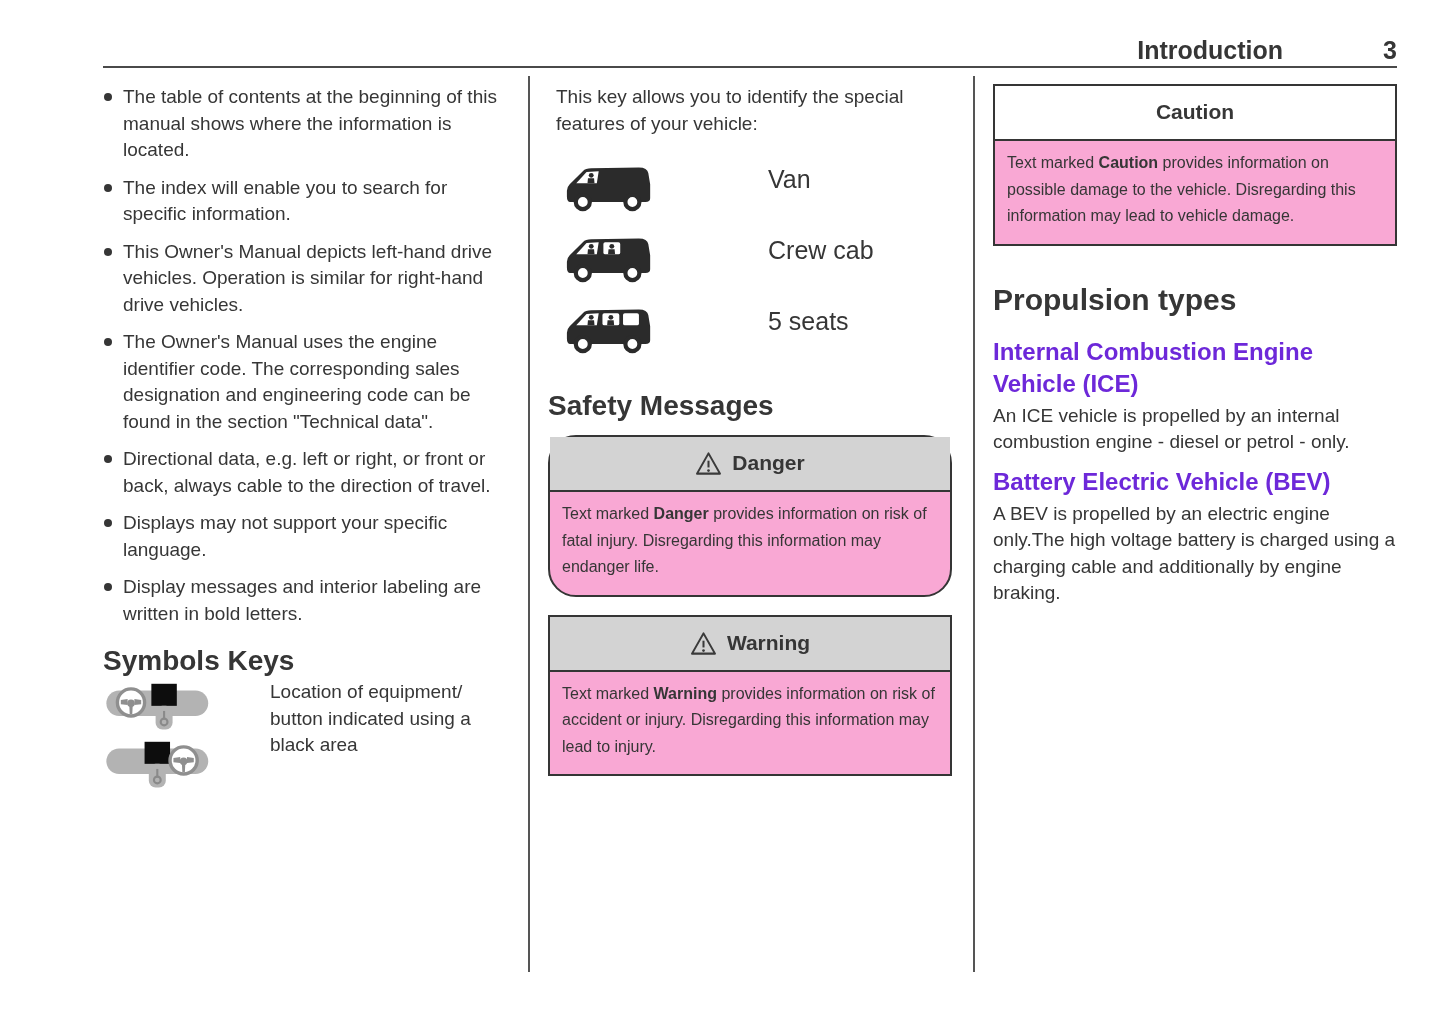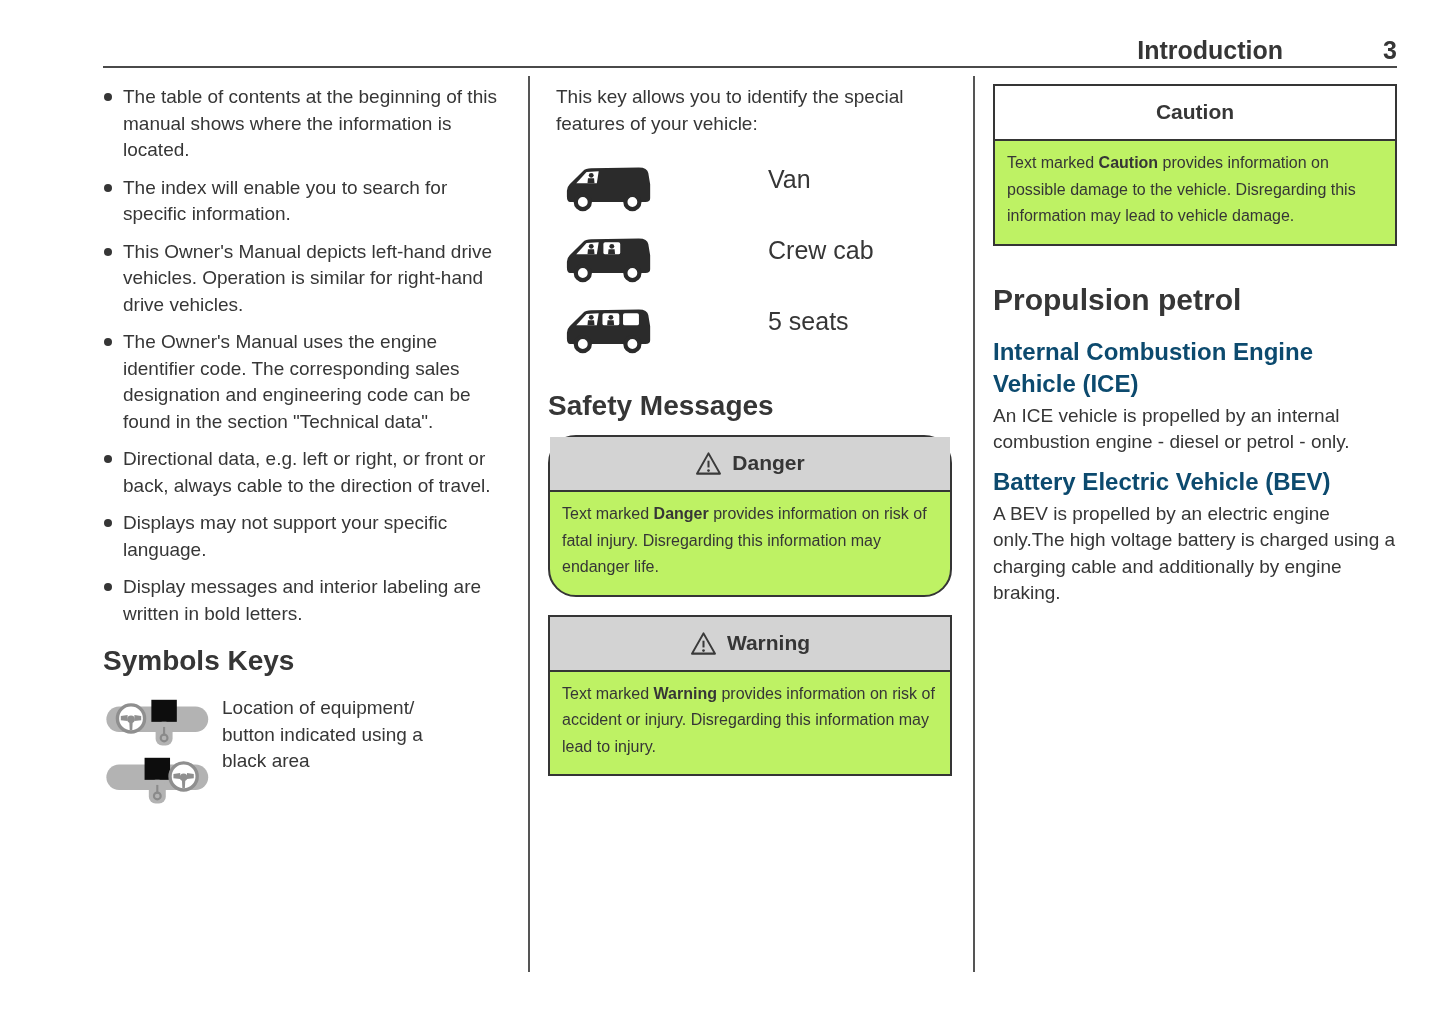--- a/index.html
+++ b/index.html
@@ -19,33 +19,33 @@
   .col{position:absolute;top:84px;font-size:19px;line-height:26.5px;}
   #col-left{left:103px;width:402px;}
   #col-mid{left:548px;width:404px;}
   #col-right{left:993px;width:404px;}
   
   ul.bullets{list-style:none;margin:0;padding:0;}
   ul.bullets li{position:relative;padding-left:20px;margin:0 0 11px 0;}
   ul.bullets li::before{content:"";position:absolute;left:1px;top:9px;width:8px;height:8px;border-radius:50%;background:#363636;}
   
   h2{font-size:28px;line-height:32px;margin:0;font-weight:bold;color:#363636;}
-  h3{font-size:24px;line-height:32px;margin:0;font-weight:bold;color:#0c4a6e;}
+  h3{font-size:24px;line-height:32px;margin:0;font-weight:bold;color:#6d28d9;}
   .h2-propulsion{font-size:30px;}
   
-  .symbols-row{display:flex;margin-top:16px;}
+  .symbols-row{display:flex;gap:48px;}
   .symbols-icons{width:119px;flex:none;display:flex;flex-direction:column;gap:2px;}
   .symbols-desc{width:250px;padding-top:2px;}
   
   .van-row{position:relative;height:71px;}
   .van-row svg{position:absolute;left:14px;top:8px;}
   .van-label{position:absolute;left:220px;top:15px;font-size:25px;}
   .vkey-intro{margin:0 0 14px 8px;}
   
-  .msgbox{border:2px solid #353535;background:#bef264;}
+  .msgbox{border:2px solid #353535;background:#f9a8d4;}
   .box-header{display:flex;align-items:center;justify-content:center;gap:10px;
     background:#d3d3d3;border-bottom:2px solid #353535;font-size:21px;font-weight:bold;
     height:53px;}
   .msgbox.caution .box-header{background:#ffffff;height:53px;}
   .box-body{padding:9px 12px 14px 12px;font-size:16px;line-height:26.5px;}
   .mt14{margin-top:13px;border-radius:28px;} .mt18{margin-top:18px;} .mt26{margin-top:26px;}
   .prop-body{margin:3px 0 10px 0;}
   b{font-weight:bold;}
 </style>
 </head>
@@ -177,21 +177,21 @@
   </div>
 
   <div class="col" id="col-right">
     <div class="msgbox caution">
       <div class="box-header">
         <span>Caution</span>
       </div>
       <div class="box-body"><span>Text marked </span><b>Caution</b><span> provides information on possible damage to the vehicle. Disregarding this information may lead to vehicle damage.</span></div>
     </div>
 
-    <h2 class="h2-propulsion" style="margin-top:38px;">Propulsion petrol</h2>
+    <h2 class="h2-propulsion" style="margin-top:38px;">Propulsion types</h2>
 
     <h3 style="margin-top:20px;">Internal Combustion Engine Vehicle (ICE)</h3>
     <p class="prop-body">An ICE vehicle is propelled by an internal combustion engine - diesel or petrol - only.</p>
 
     <h3 style="margin-top:10px;">Battery Electric Vehicle (BEV)</h3>
     <p class="prop-body">A BEV is propelled by an electric engine only.The high voltage battery is charged using a charging cable and additionally by engine braking.</p>
   </div>
 
 </div>
 

